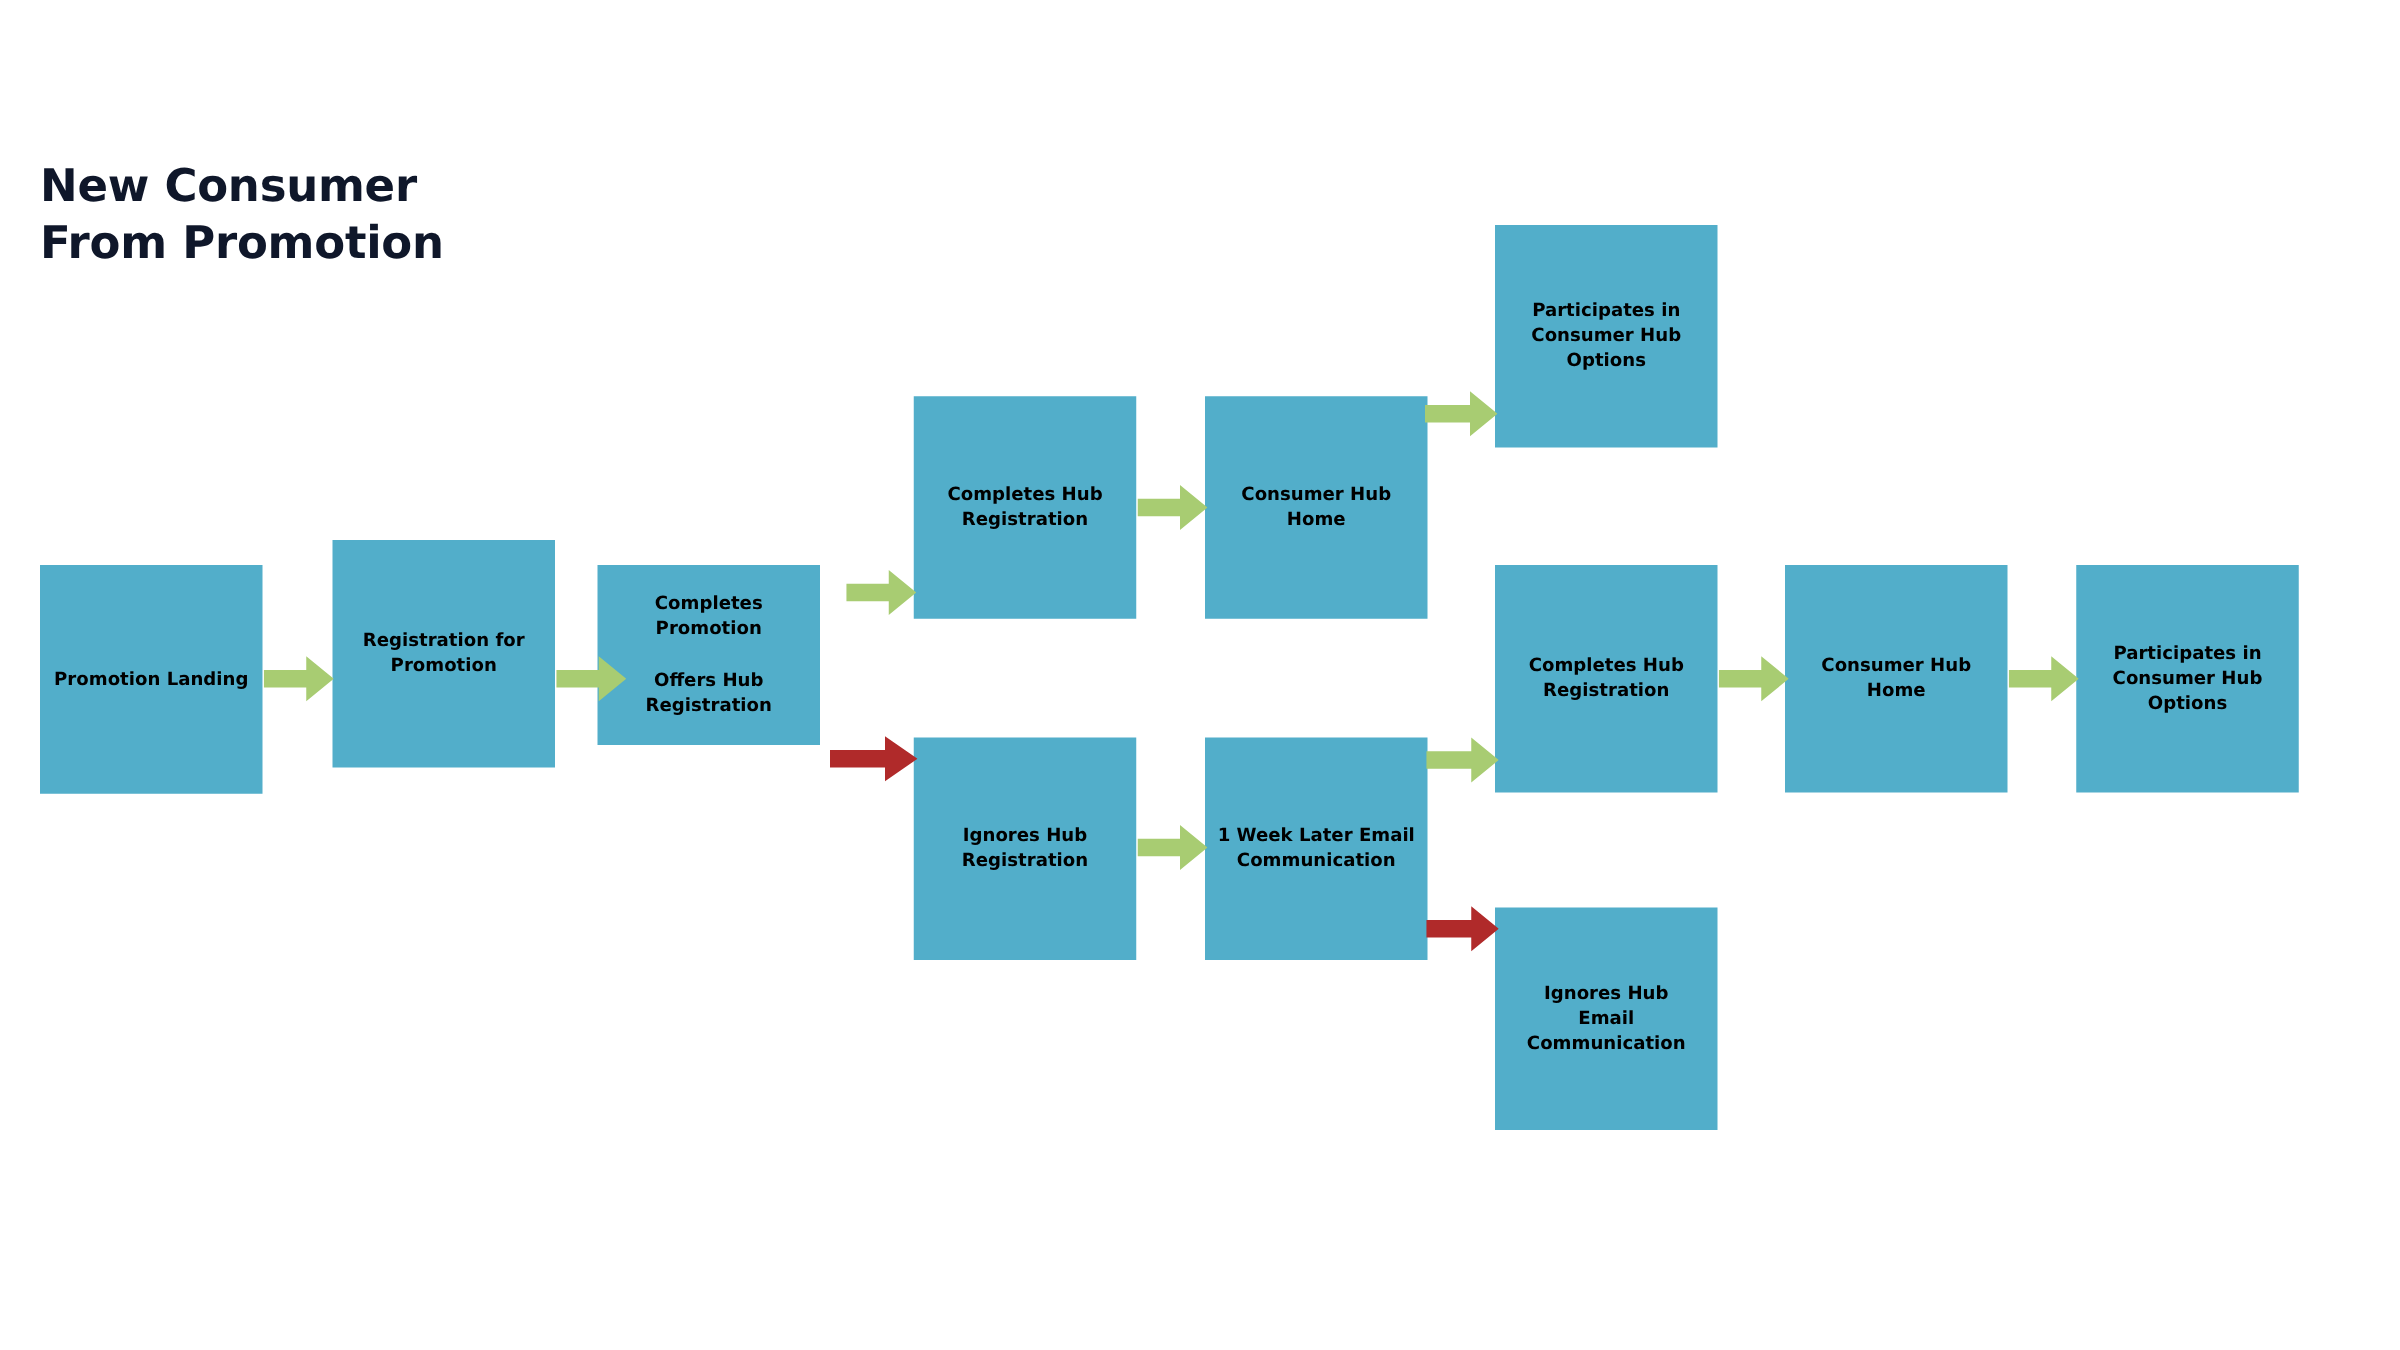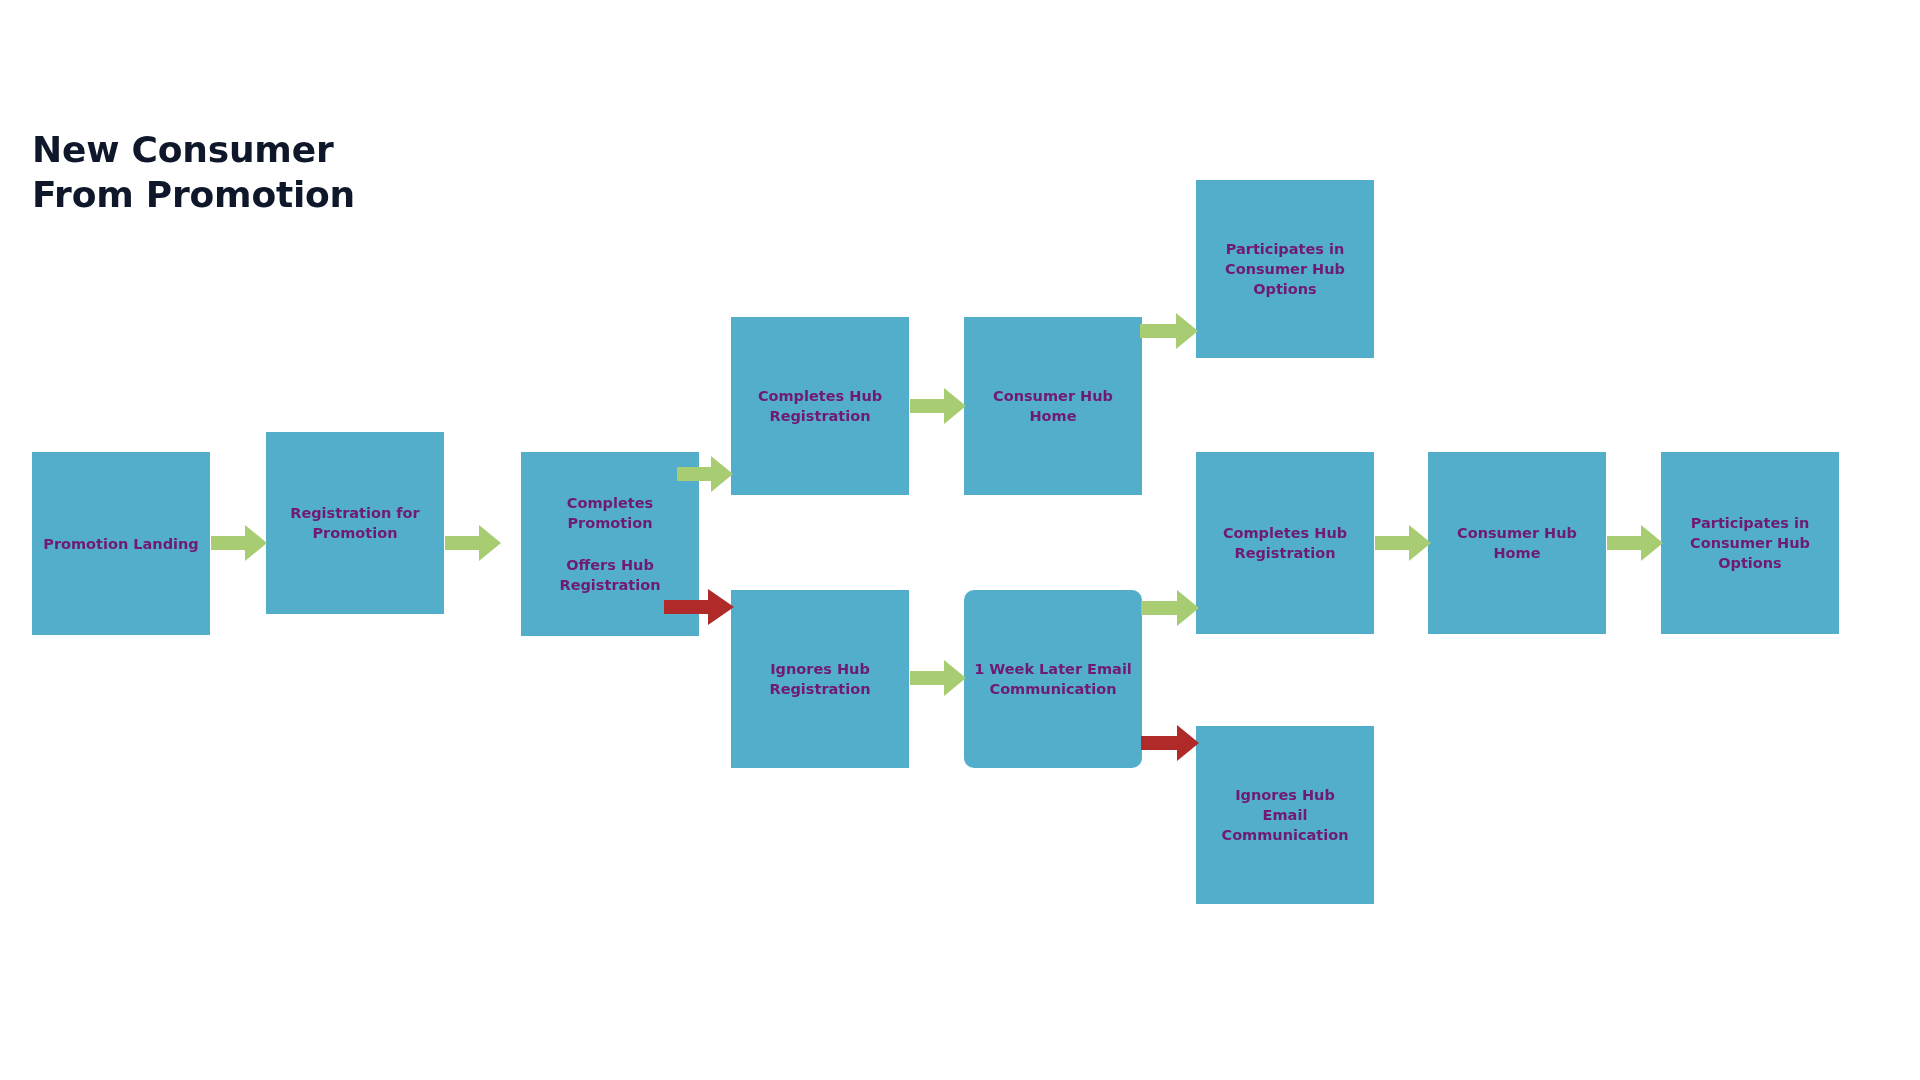--- a/index.html
+++ b/index.html
@@ -30,21 +30,21 @@
     line-height: 1.24;
     color: #0f172a;
     letter-spacing: -0.2px;
     white-space: pre-line;
   }
 
   
   .node {
     position: absolute;
     background: #52aeca;
-    color: #701a75;
+    color: #000000;
     display: flex;
     align-items: center;
     justify-content: center;
     text-align: center;
     font-size: 14.5px;
     font-weight: bold;
     line-height: 1.38;
     box-sizing: border-box;
     padding: 0 8px;
     white-space: pre-line;
@@ -73,21 +73,21 @@
 
   <div class="node" style="left:32px; top:452px; width:178px; height:183px;">
     <span>Promotion Landing</span>
   </div>
 
   <div class="node" style="left:266px; top:432px; width:178px; height:182px;">
     <span>Registration for
 Promotion</span>
   </div>
 
-  <div class="node two-part" style="left:521px; top:452px; width:178px; height:184px;">
+  <div class="node two-part" style="left:478px; top:452px; width:178px; height:144px;">
     <span class="part-a">Completes
 Promotion</span>
     <span>Offers Hub
 Registration</span>
   </div>
 
   <div class="node" style="left:731px; top:317px; width:178px; height:178px;">
     <span>Completes Hub
 Registration</span>
   </div>
@@ -101,21 +101,21 @@
     <span>Participates in
 Consumer Hub
 Options</span>
   </div>
 
   <div class="node" style="left:731px; top:590px; width:178px; height:178px;">
     <span>Ignores Hub
 Registration</span>
   </div>
 
-  <div class="node" style="left:964px; top:590px; width:178px; height:178px;border-radius:10px;">
+  <div class="node" style="left:964px; top:590px; width:178px; height:178px;">
     <span>1 Week Later Email
 Communication</span>
   </div>
 
   <div class="node" style="left:1196px; top:452px; width:178px; height:182px;">
     <span>Completes Hub
 Registration</span>
   </div>
 
   <div class="node" style="left:1428px; top:452px; width:178px; height:182px;">

